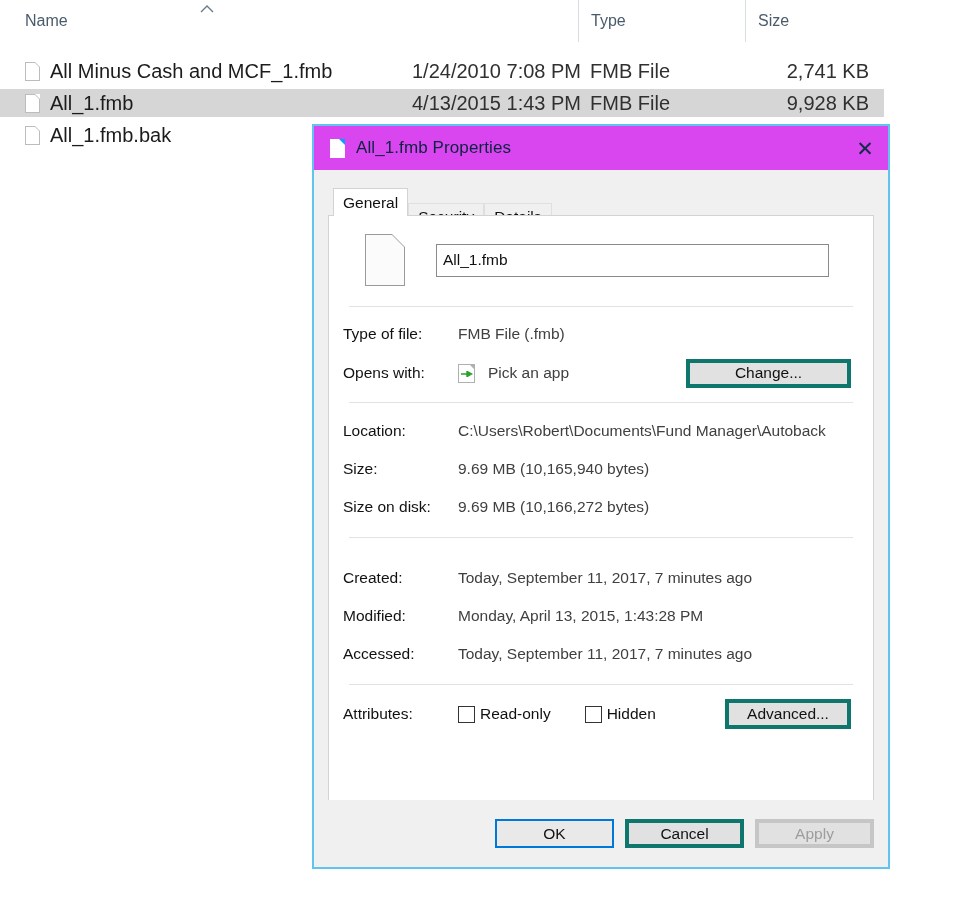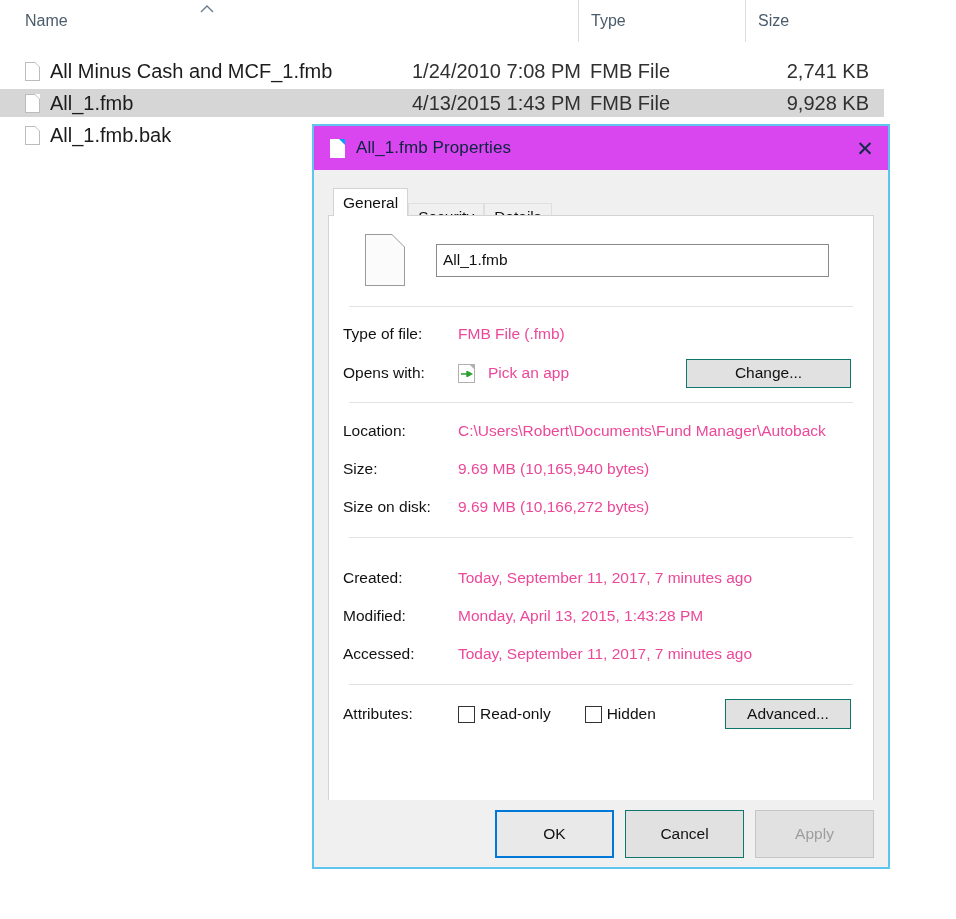--- a/index.html
+++ b/index.html
@@ -244,21 +244,21 @@
     height: 32px;
     padding-left: 14px;
     font-size: 15.5px;
     color: #111111;
   }
   .prop-label {
     width: 115px;
     flex: 0 0 auto;
     color: #111111;
   }
-  .prop-value { color: #ec4899; }
+  .prop-value { color: #404040; }
 
   .openwith {
     display: flex;
     align-items: center;
     flex: 1;
   }
   .app-icon {
     position: relative;
     width: 17px; height: 19px;
     background: #ffffff;
@@ -280,21 +280,21 @@
     left: 2px; top: 6px;
     width: 12px; height: 6px;
     z-index: 3;
   }
 
   .btn {
     font-family: "Liberation Sans", sans-serif;
     font-size: 15.5px;
     color: #111111;
     background: #e1e1e1;
-    border: 1px solid #0f766e;
+    border: 4px solid #0f766e;
     box-sizing: border-box;
     cursor: default;
     padding: 0;
   }
   .btn.change {
     position: absolute;
     right: 22px;
     width: 165px;
     height: 29px;
   }
@@ -325,21 +325,21 @@
     height: 67px;
     background: #f0f0f0;
     display: flex;
     align-items: center;
     justify-content: flex-end;
     padding-right: 14px;
     box-sizing: border-box;
   }
   .btn.footer-btn {
     width: 119px;
-    height: 48px;
+    height: 29px;
     margin-left: 11px;
   }
   .btn.default-btn {
     border: 2px solid #0078d7;
     background: #e9e9e9;
   }
   .btn.disabled {
     color: #9d9d9d;
     background: #e1e1e1;
     border-color: #c6c6c6;

